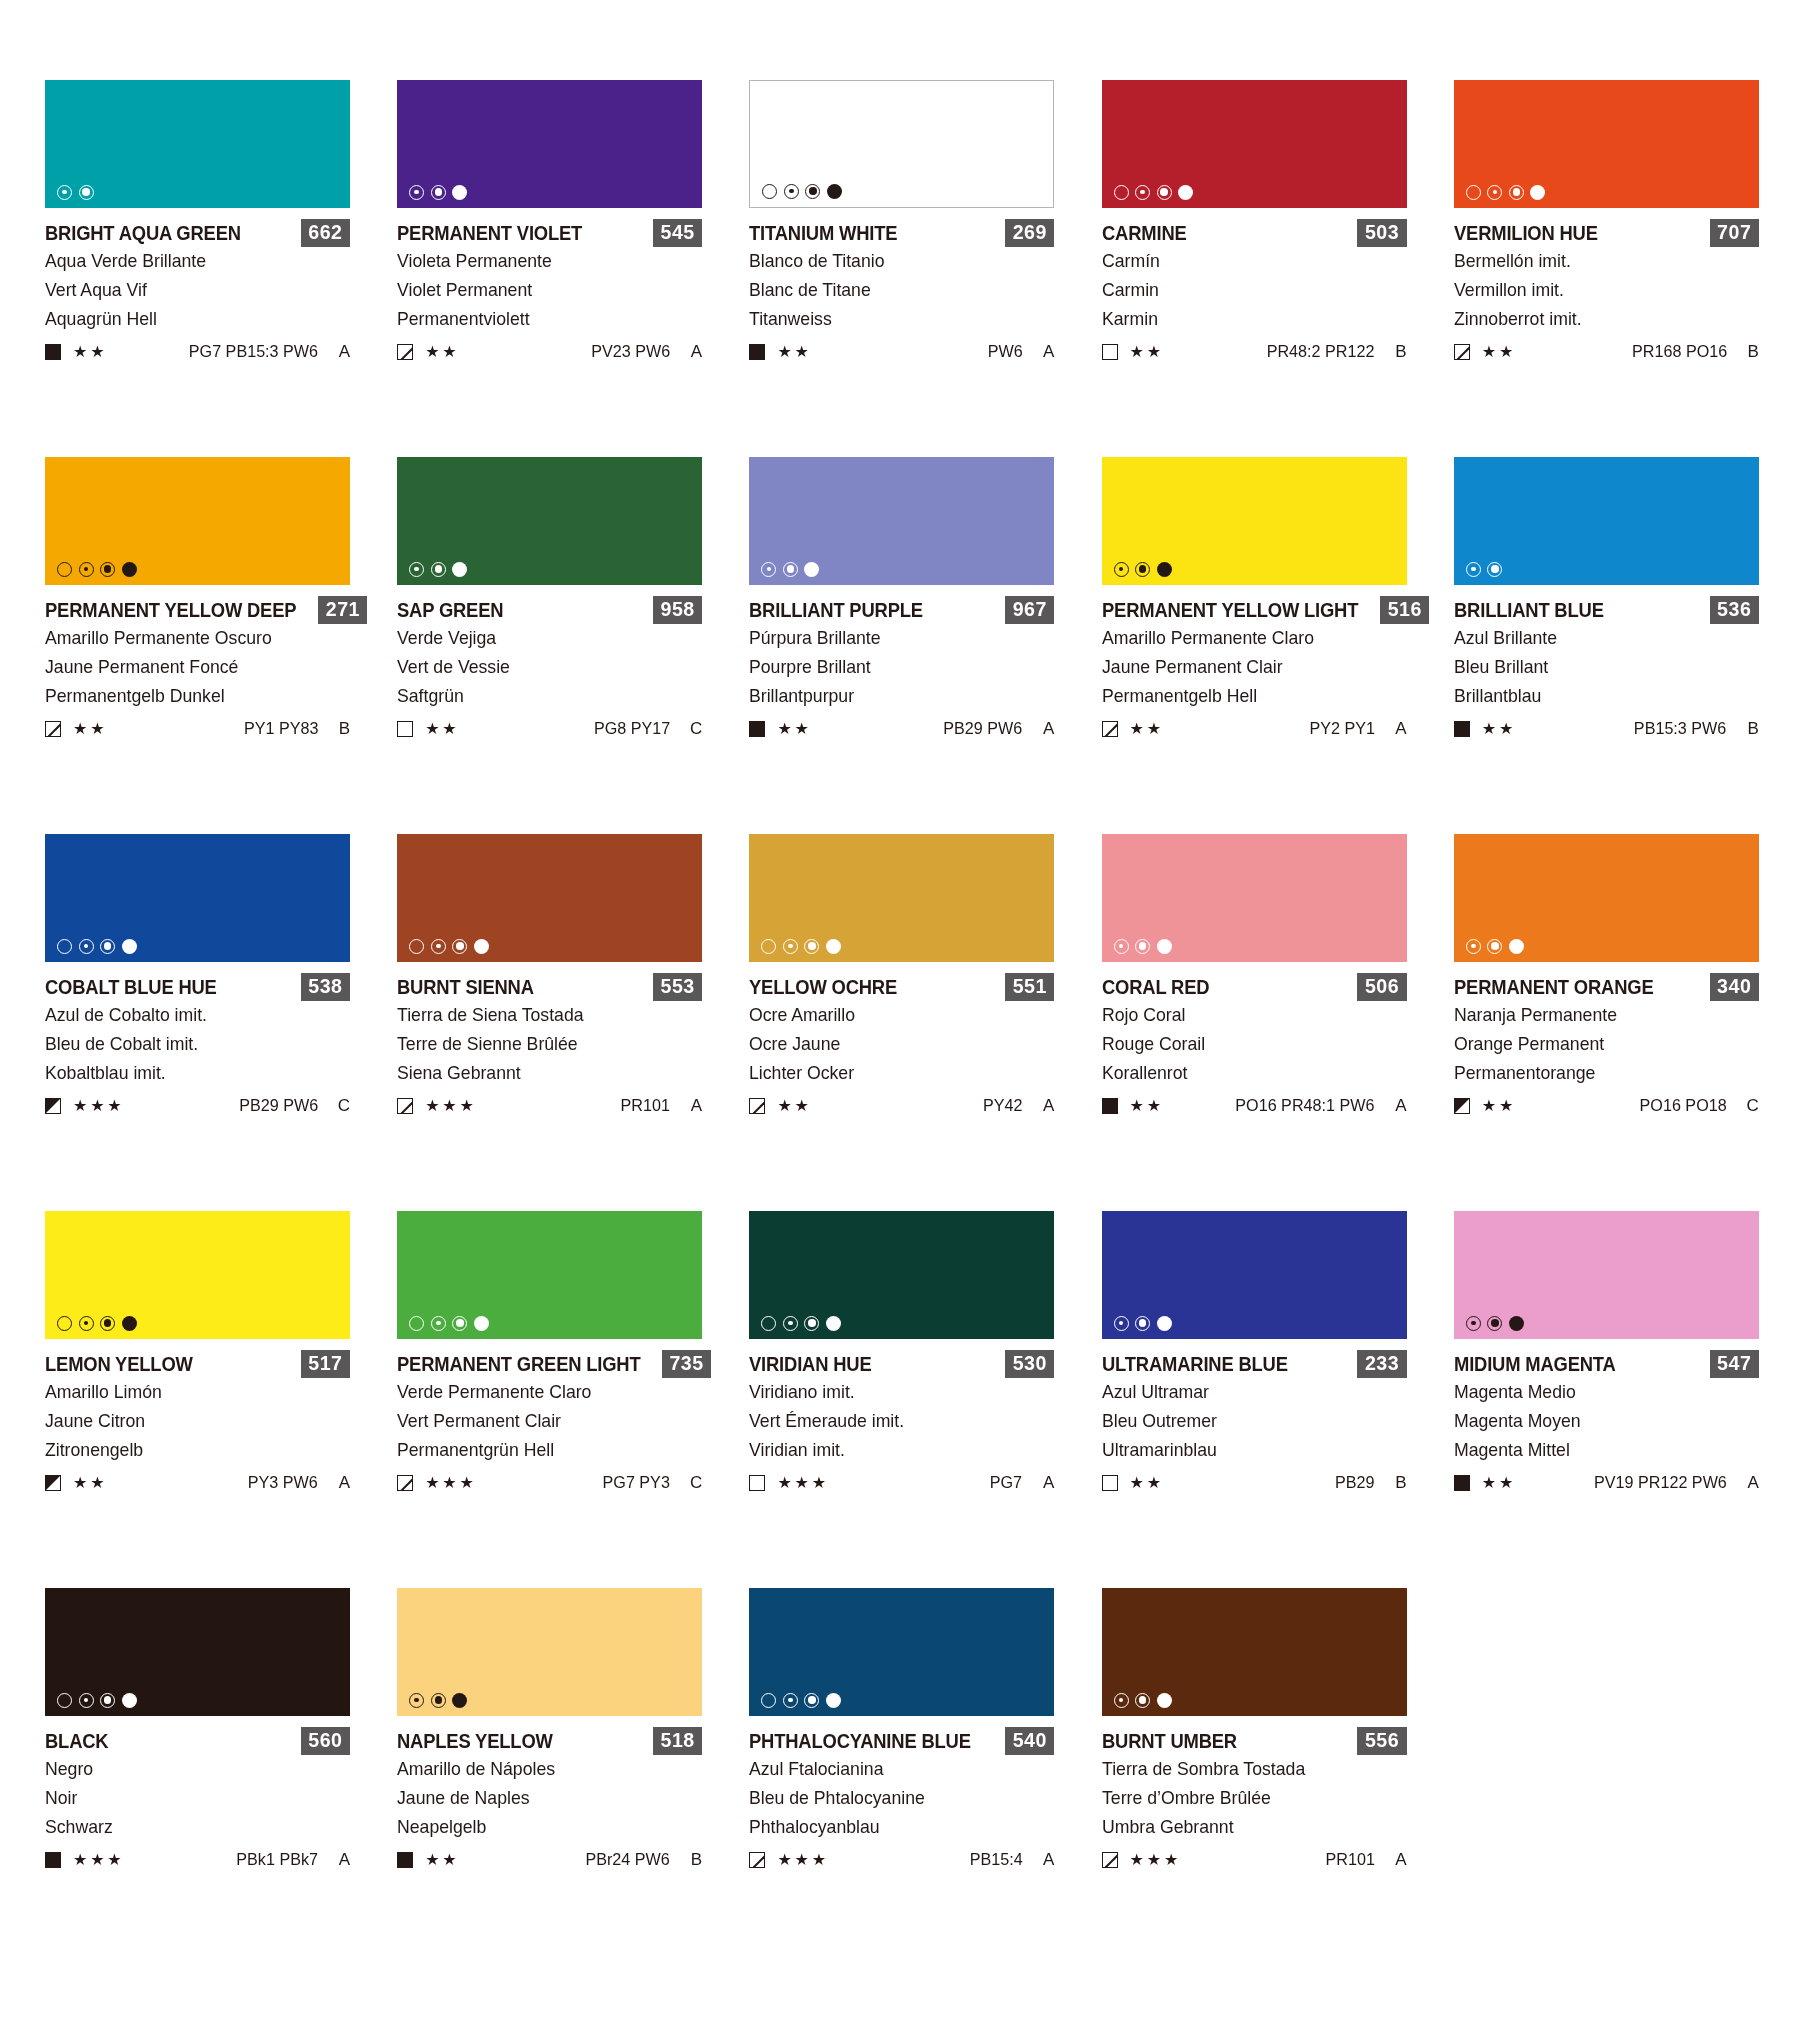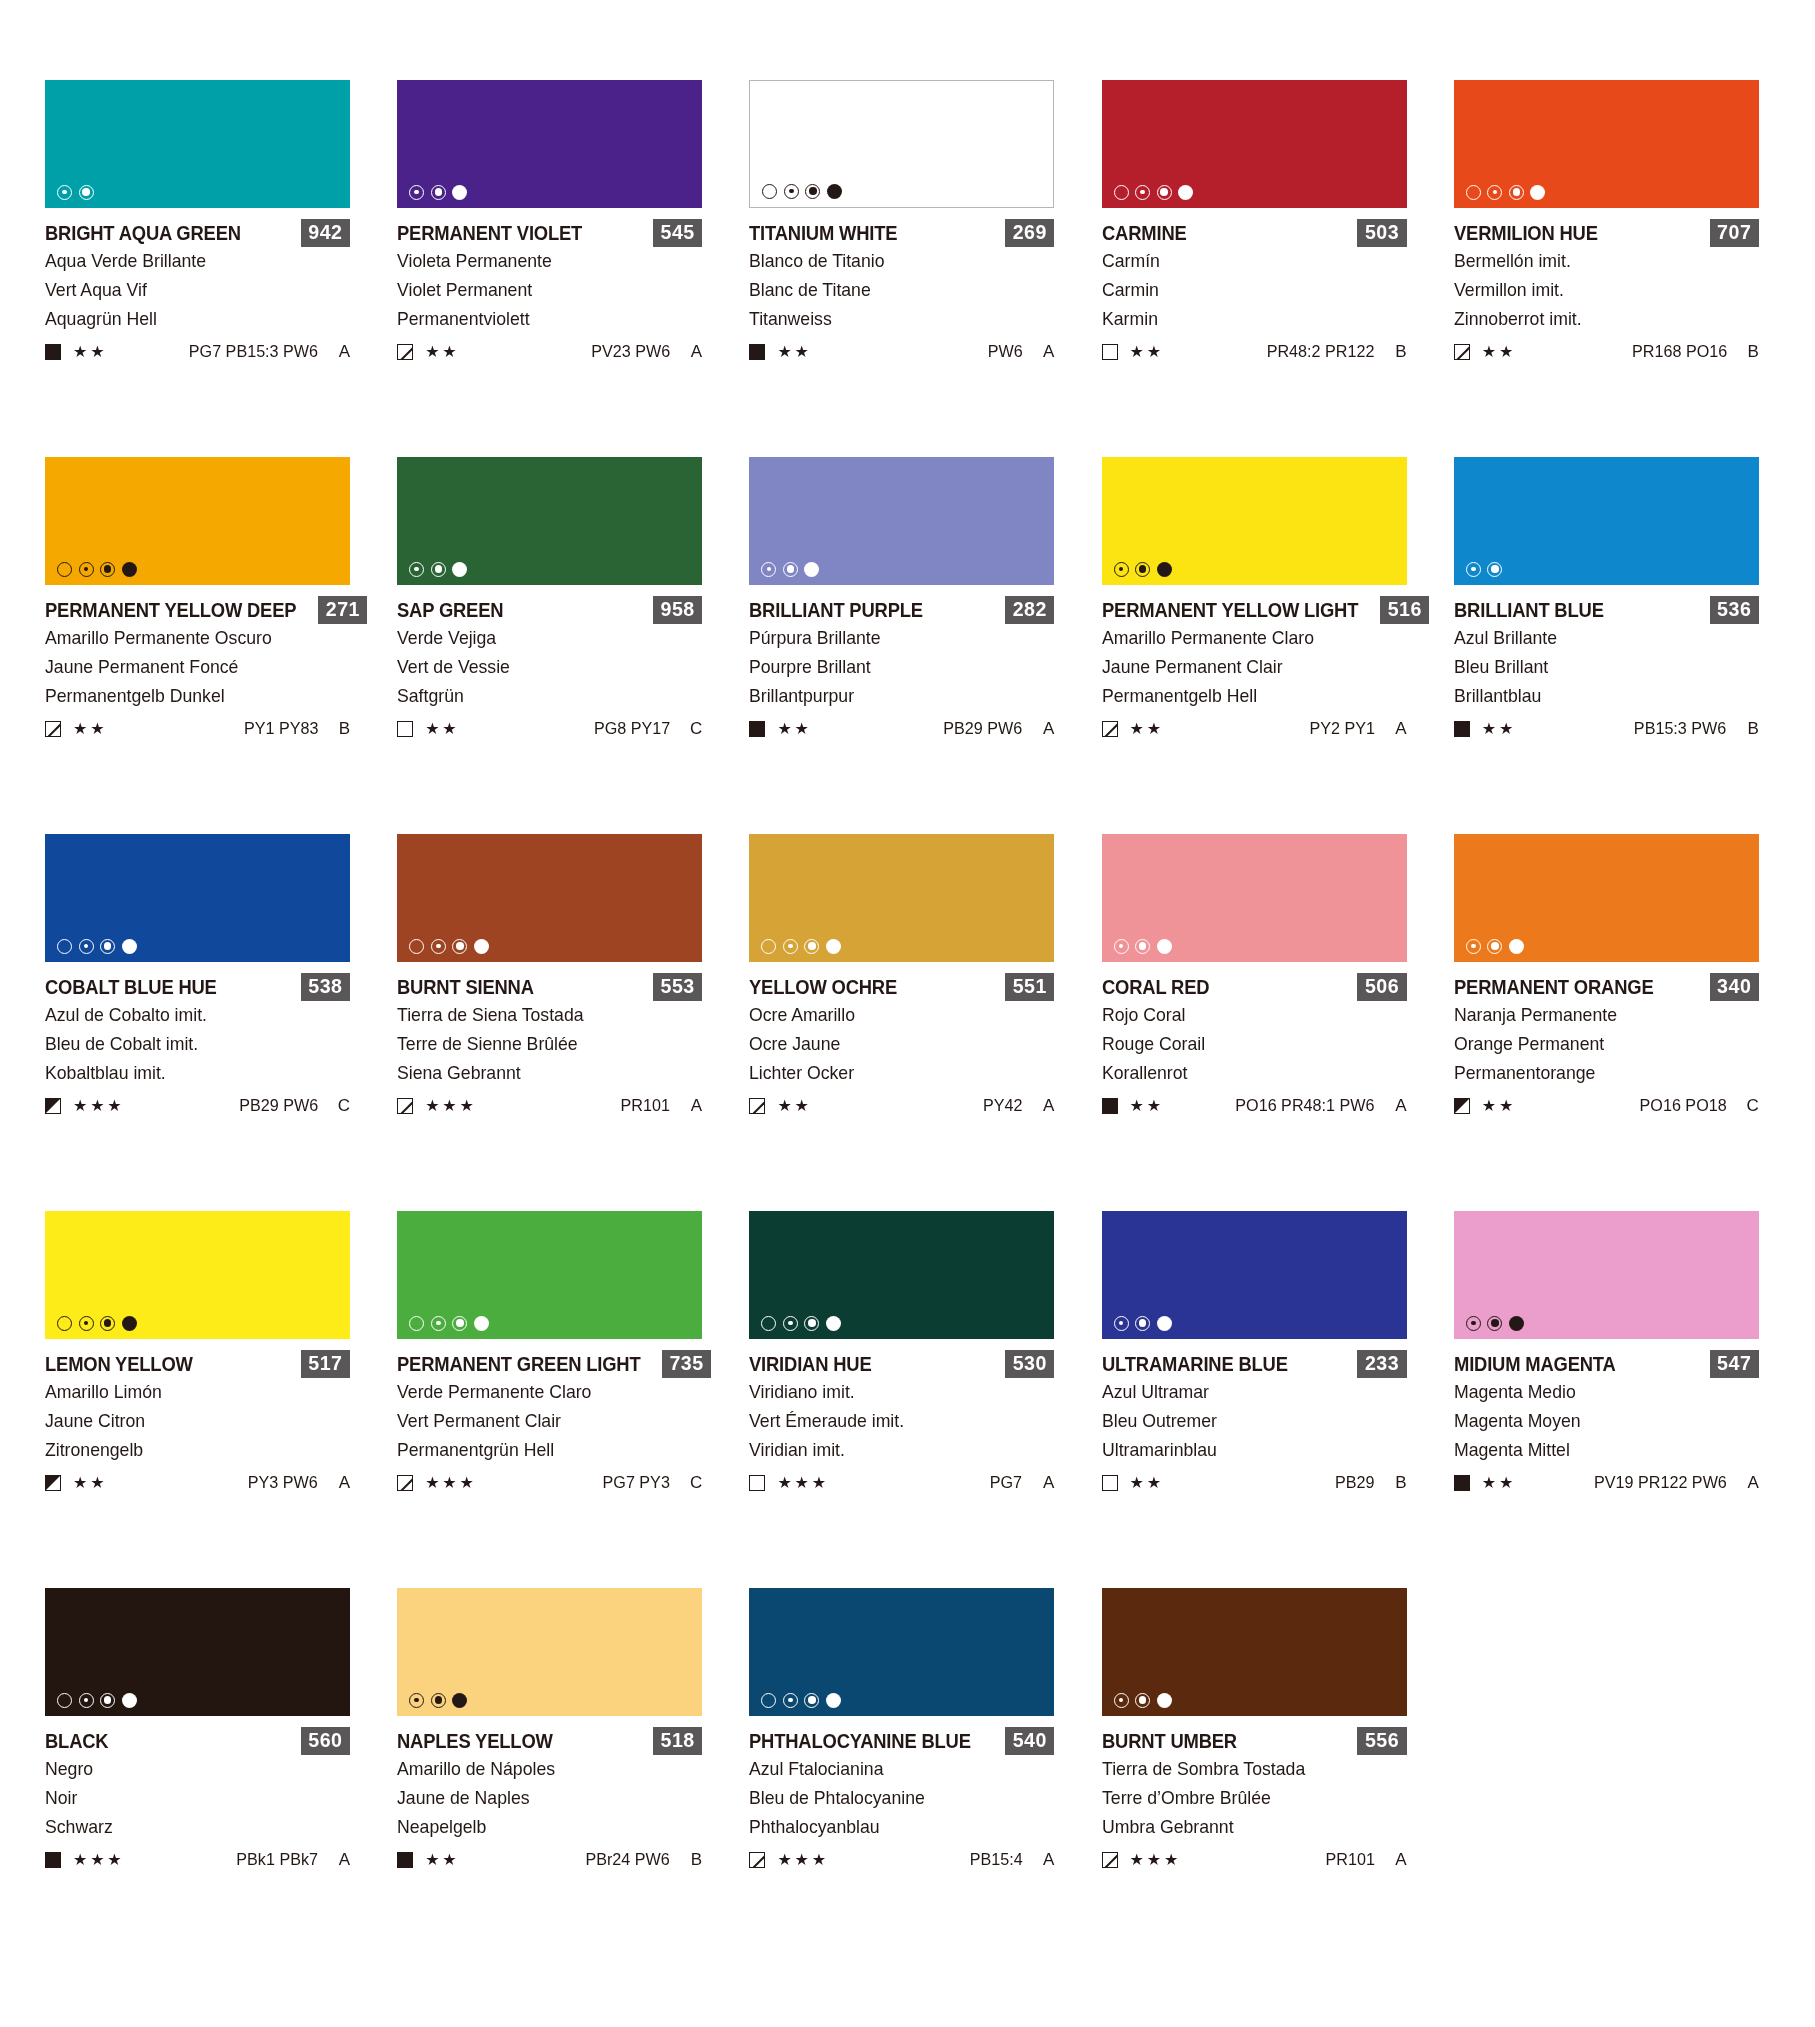--- a/index.html
+++ b/index.html
@@ -181,21 +181,21 @@
 <div id="chart">
     <div class="cell">
       <div class="swatch" style="background: rgb(0, 160, 168);">
         <div class="dots">
           <span class="dot d2" style="--mk: #ffffff;"></span>
           <span class="dot d3" style="--mk: #ffffff;"></span>
         </div>
       </div>
       <div class="nameline">
         <div class="cname">BRIGHT AQUA GREEN</div>
-        <div class="cnum">942</div>
+        <div class="cnum">662</div>
       </div>
       <div class="alt">Aqua Verde Brillante</div>
       <div class="alt">Vert Aqua Vif</div>
       <div class="alt">Aquagrün Hell</div>
       <div class="footline">
         <span class="opq full"></span>
         <span class="stars">★★</span>
         <span class="pig">PG7 PB15:3 PW6</span>
         <span class="series">A</span>
       </div>
@@ -339,21 +339,21 @@
     <div class="cell">
       <div class="swatch" style="background: rgb(128, 133, 196);">
         <div class="dots">
           <span class="dot d2" style="--mk: #ffffff;"></span>
           <span class="dot d3" style="--mk: #ffffff;"></span>
           <span class="dot d4" style="--mk: #ffffff;"></span>
         </div>
       </div>
       <div class="nameline">
         <div class="cname">BRILLIANT PURPLE</div>
-        <div class="cnum">282</div>
+        <div class="cnum">967</div>
       </div>
       <div class="alt">Púrpura Brillante</div>
       <div class="alt">Pourpre Brillant</div>
       <div class="alt">Brillantpurpur</div>
       <div class="footline">
         <span class="opq full"></span>
         <span class="stars">★★</span>
         <span class="pig">PB29 PW6</span>
         <span class="series">A</span>
       </div>

